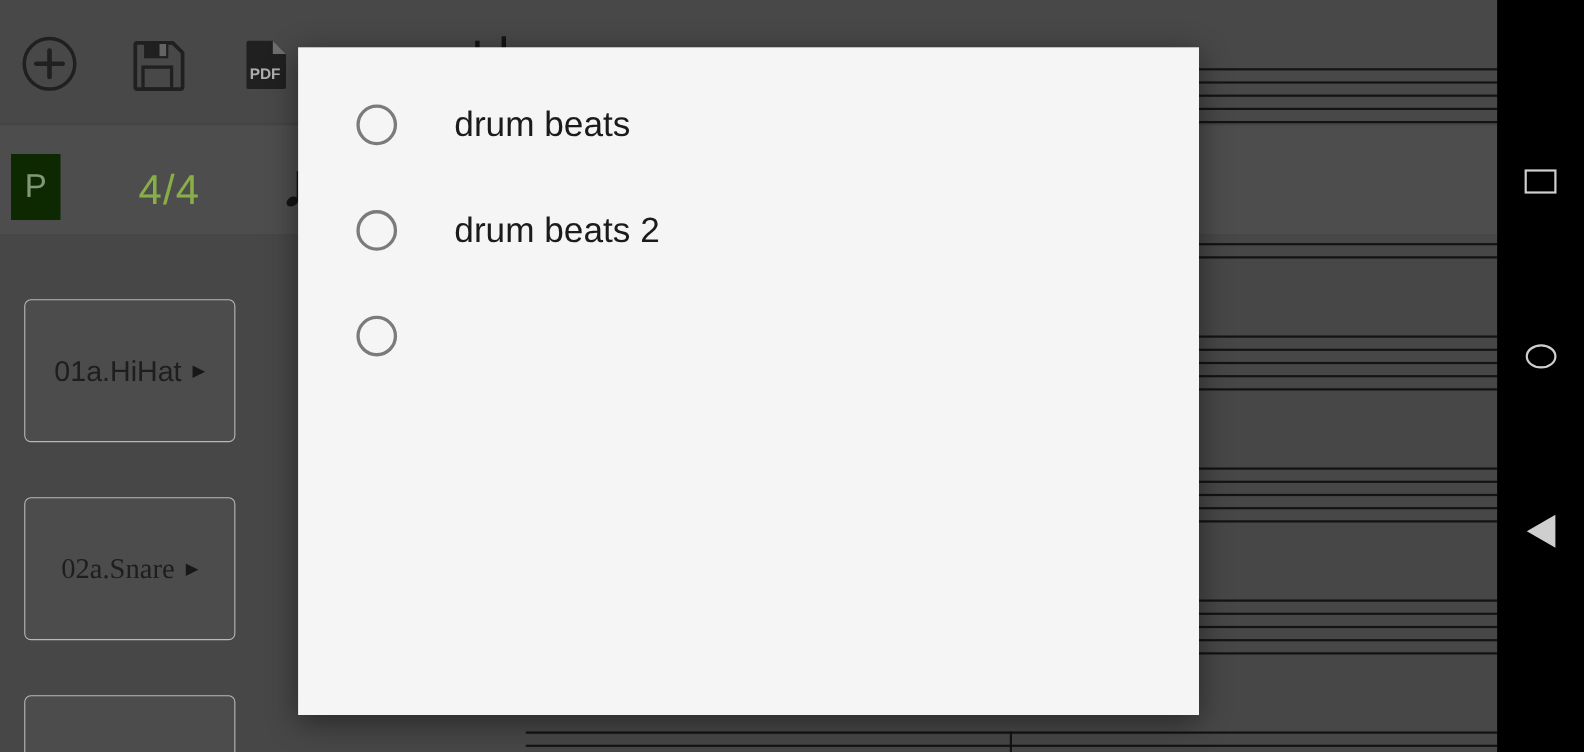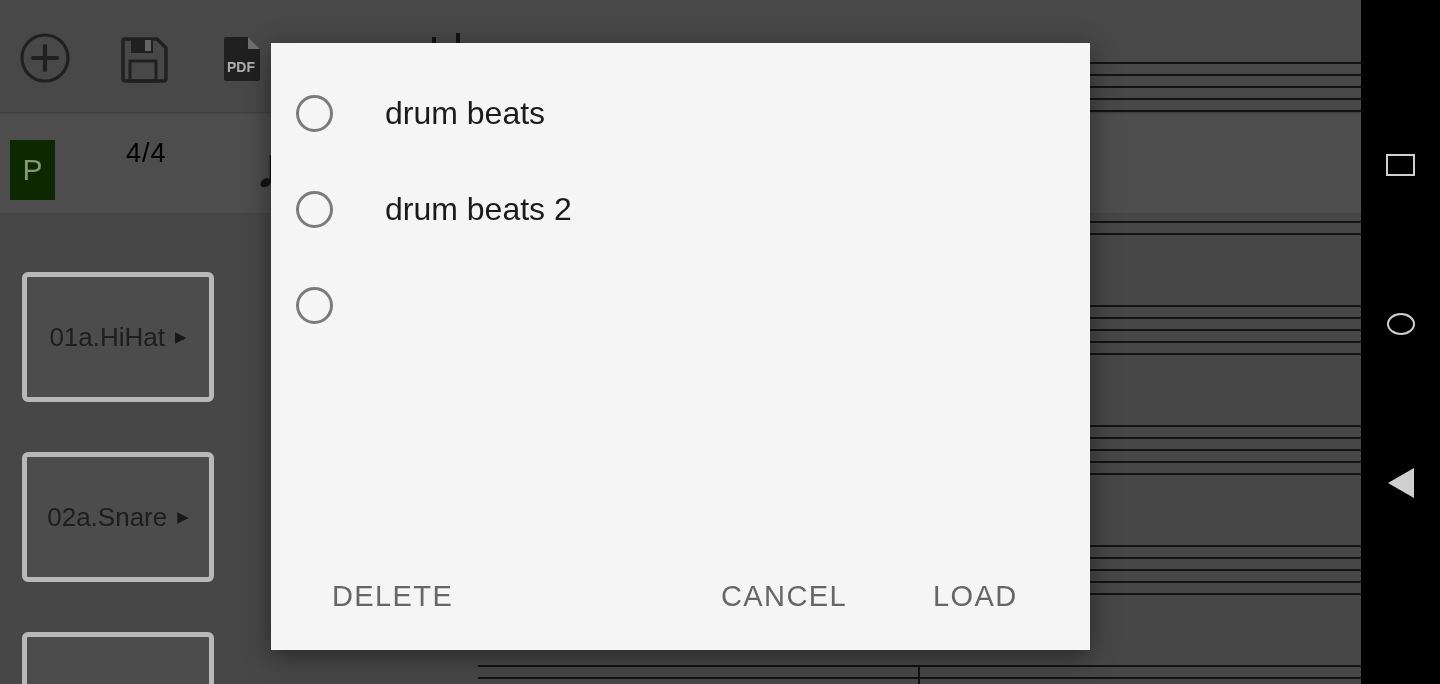--- a/index.html
+++ b/index.html
@@ -65,23 +65,23 @@
     width: 45px; height: 60px;
     background: #123a04;
     color: #b4d3a4;
     font-size: 30px;
     line-height: 60px;
     text-align: center;
     font-family: "Liberation Sans", sans-serif;
   }
   .time-sig {
     position: absolute;
-    left: 126px; top: 24px;
-    font-size: 27px;
-    color: #000000;
+    left: 126px; top: 38px;
+    font-size: 38px;
+    color: #bef264;
     letter-spacing: 1px;
   }
   .note-glyph {
     position: absolute;
     left: 252px; top: 18px;
     font-size: 64px;
     color: #1c1c1c;
     line-height: 1;
   }
 
@@ -89,33 +89,33 @@
   .card-col {
     position: absolute;
     left: 0; top: 214px;
     width: 248px; height: 470px;
     background: #636363;
   }
   .deck-card {
     position: absolute;
     left: 22px;
     width: 192px;
-    border: 5px solid #ffffff;
+    border: 1px solid #ffffff;
     border-radius: 6px;
     background: #6a6a6a;
     color: #2a2a2a;
     font-size: 26px;
     display: flex;
     align-items: center;
     justify-content: center;
     gap: 10px;
   }
   .deck-card .arrow { font-size: 15px; color: #222; }
   .deck-card:nth-of-type(1) { top: 58px;  height: 130px; }
-  .deck-card:nth-of-type(2) { top: 238px; height: 130px; }
+  .deck-card:nth-of-type(2) { top: 238px; height: 130px; font-family: Liberation Serif, serif; }
   .deck-card:nth-of-type(3) { top: 418px; height: 130px; }
 
   
   .score-area {
     position: absolute;
     left: 248px; top: 214px;
     width: 1113px; height: 470px;
     background: #636363;
     overflow: hidden;
   }
@@ -174,21 +174,21 @@
   }
   .dlg-body {
     flex: 1 1 auto;
     padding: 22px 0 0 0;
     overflow: hidden;
   }
   .radio-row {
     height: 96px;
     display: flex;
     align-items: center;
-    padding-left: 25px;
+    padding-left: 53px;
     cursor: pointer;
   }
   .radio-mark {
     width: 37px; height: 37px;
     border-radius: 50%;
     border: 3px solid #7b7b7b;
     flex: none;
     background: transparent;
   }
   .radio-label {
@@ -386,25 +386,20 @@
       </div>
       <div class="radio-row">
         <span class="radio-mark"></span>
         <span class="radio-label">drum beats 2</span>
       </div>
       <div class="radio-row">
         <span class="radio-mark"></span>
       </div>
     </div>
 
-    <div class="dlg-footer">
-      <button class="dlg-btn btn-delete">DELETE</button>
-      <button class="dlg-btn btn-cancel">CANCEL</button>
-      <button class="dlg-btn btn-load">LOAD</button>
-    </div>
 
   </div>
 
   <div id="navbar">
     <div class="nav-btn nav-recents">
       <span class="sq"></span>
     </div>
     <div class="nav-btn nav-home">
       <span class="ci"></span>
     </div>

